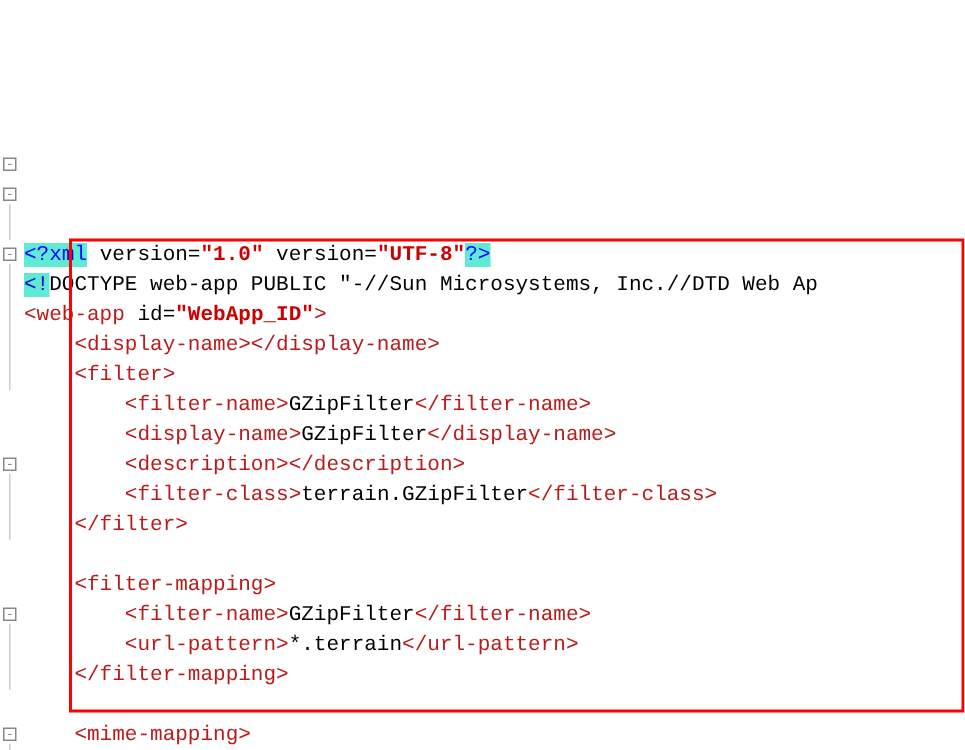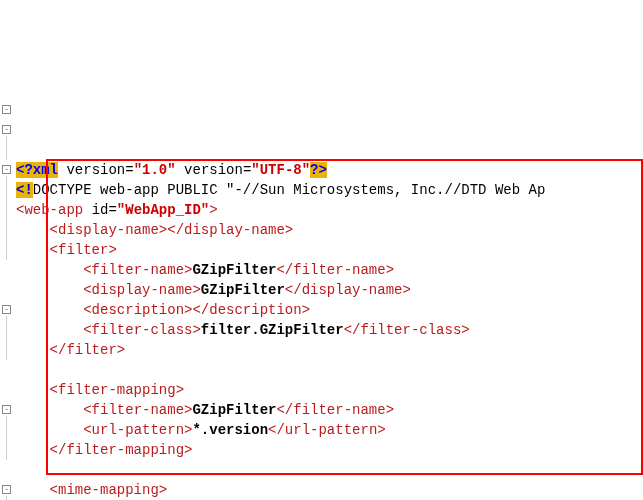--- a/index.html
+++ b/index.html
@@ -34,26 +34,26 @@
     text-align: center;
     color: #888;
     box-sizing: border-box;
   }
   .tree-line {
     position: absolute;
     left: 6px;
     width: 0;
     border-left: 1px solid #ccc;
   }
-  .hl-yellow { background: #eab308; font-weight: bold; }
+  .hl-yellow { background: #5eead4; }
   .pi { color: #0000ff; }
   .attr-val { color: #cc0000; font-weight: bold; }
   .tag { color: #b91c1c; }
   .doctype-tag { color: #0000cc; }
-  .content-bold { font-weight: bold; color: #000; }
+  .content-bold { font-weight: normal; color: #000; }
   .plain { color: #000; }
   .redbox {
     position: absolute;
     border: 2px solid #ff0000;
     pointer-events: none;
   }
 </style>
 </head>
 <body>
 
@@ -76,26 +76,26 @@
 </div>
 <div class="redbox" style="top:79px;left:46px;width:593px;height:312px;"></div>
 <span><span class="hl-yellow"><span class="pi">&lt;?</span><span class="pi">xml</span></span><span class="plain"> version=</span><span class="attr-val">"1.0"</span><span class="plain"> version=</span><span class="attr-val">"UTF-8"</span><span class="hl-yellow pi">?&gt;</span></span>
 <span><span class="hl-yellow doctype-tag">&lt;!</span><span class="plain">DOCTYPE web-app PUBLIC "-//Sun Microsystems, Inc.//DTD Web Ap</span></span>
 <span><span class="tag">&lt;web-app </span><span class="plain">id=</span><span class="attr-val">"WebApp_ID"</span><span class="tag">&gt;</span></span>
 <span>    <span class="tag">&lt;display-name&gt;</span><span class="tag">&lt;/display-name&gt;</span></span>
 <span>    <span class="tag">&lt;filter&gt;</span></span>
 <span>        <span class="tag">&lt;filter-name&gt;</span><span class="content-bold">GZipFilter</span><span class="tag">&lt;/filter-name&gt;</span></span>
 <span>        <span class="tag">&lt;display-name&gt;</span><span class="content-bold">GZipFilter</span><span class="tag">&lt;/display-name&gt;</span></span>
 <span>        <span class="tag">&lt;description&gt;</span><span class="tag">&lt;/description&gt;</span></span>
-<span>        <span class="tag">&lt;filter-class&gt;</span><span class="content-bold">filter.GZipFilter</span><span class="tag">&lt;/filter-class&gt;</span></span>
+<span>        <span class="tag">&lt;filter-class&gt;</span><span class="content-bold">terrain.GZipFilter</span><span class="tag">&lt;/filter-class&gt;</span></span>
 <span>    <span class="tag">&lt;/filter&gt;</span></span>
 <span> </span>
 <span>    <span class="tag">&lt;filter-mapping&gt;</span></span>
 <span>        <span class="tag">&lt;filter-name&gt;</span><span class="content-bold">GZipFilter</span><span class="tag">&lt;/filter-name&gt;</span></span>
-<span>        <span class="tag">&lt;url-pattern&gt;</span><span class="content-bold">*.version</span><span class="tag">&lt;/url-pattern&gt;</span></span>
+<span>        <span class="tag">&lt;url-pattern&gt;</span><span class="content-bold">*.terrain</span><span class="tag">&lt;/url-pattern&gt;</span></span>
 <span>    <span class="tag">&lt;/filter-mapping&gt;</span></span>
 <span> </span>
 <span>    <span class="tag">&lt;mime-mapping&gt;</span></span>
 
 
 
 
 
 
 

